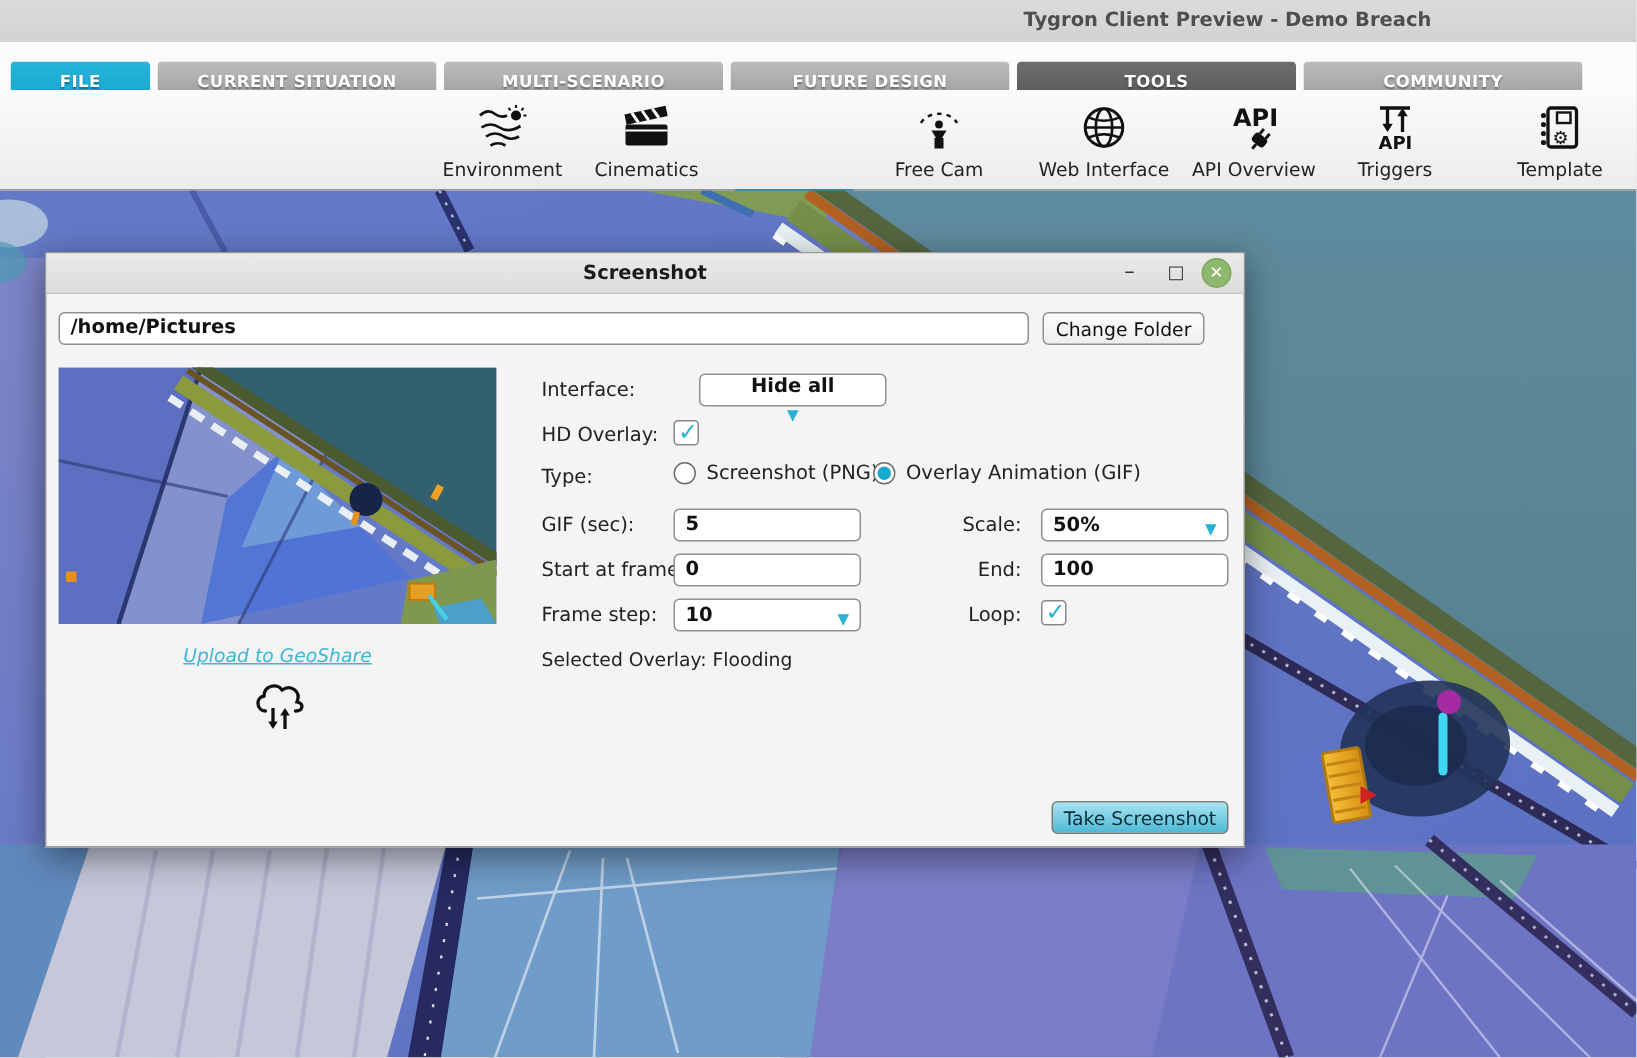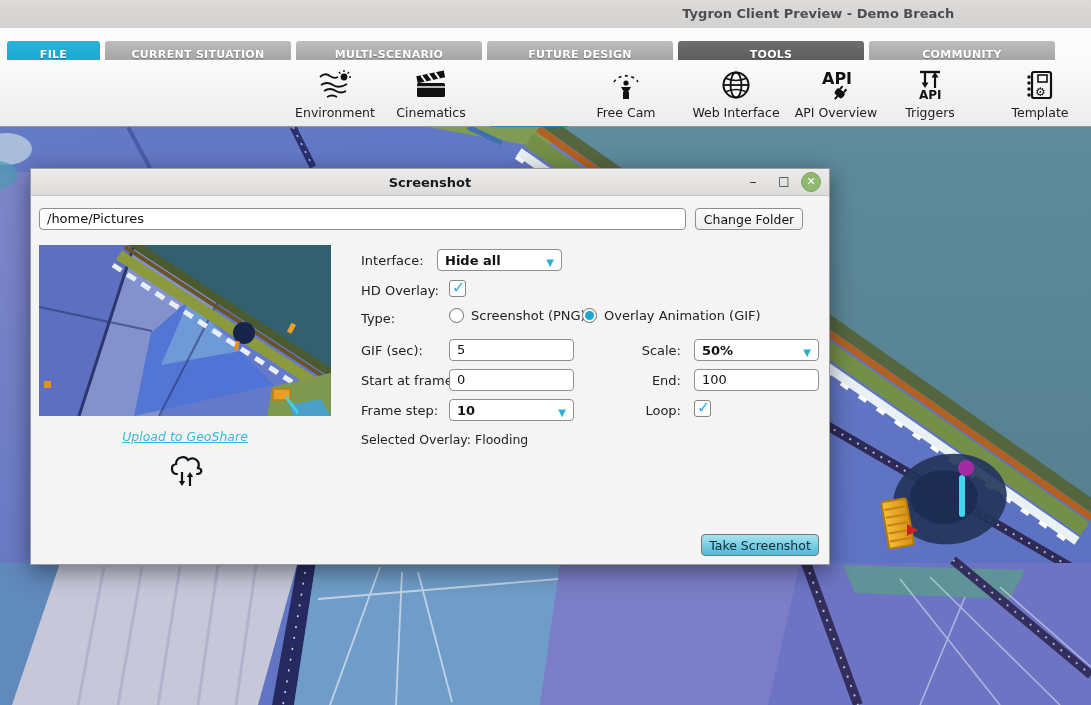--- a/index.html
+++ b/index.html
@@ -56,21 +56,21 @@
     font-size:13px; font-weight:bold; color:#1a1a1a; }
   .dlg-min { position:absolute; top:3px; left:712px; width:20px; height:20px; text-align:center;
     font-size:14px; color:#333; cursor:pointer; line-height:18px; }
   .dlg-max { position:absolute; top:3px; left:743px; width:20px; height:20px; text-align:center;
     font-size:12px; color:#333; cursor:pointer; line-height:19px; }
   .dlg-close { position:absolute; top:3px; left:770px; width:20px; height:20px; border-radius:50%;
     background:#8fb96f; border:1px solid #7da75e; color:#fff; font-size:11px; font-weight:bold;
     text-align:center; line-height:18px; cursor:pointer; }
 
   .textbox { background:#fff; border:1px solid #8f8f8f; border-radius:4px; height:22px;
-    font-size:13px; font-weight:normal; color:#111; padding:2px 7px; white-space:nowrap; overflow:hidden; }
+    font-size:13px; font-weight:bold; color:#111; padding:2px 7px; white-space:nowrap; overflow:hidden; }
   .btn { background:linear-gradient(#fdfdfd,#eeeeee); border:1px solid #8f8f8f; border-radius:4px;
     height:22px; font-size:12.5px; color:#111; display:flex; align-items:center; justify-content:center;
     cursor:pointer; }
   .path-input { position:absolute; left:8px; top:39px; width:647px; }
   .change-folder { position:absolute; left:664px; top:39px; width:108px; }
 
   .preview { position:absolute; left:8px; top:76px; width:292px; height:171px; }
   .geoshare-link { position:absolute; left:8px; top:260px; width:292px; text-align:center;
     font-size:12.5px; color:#3bb7d9; text-decoration:underline; cursor:pointer;font-style:italic; }
   .upload-cloud { position:absolute; left:136px; top:281px; width:38px; height:38px; cursor:pointer; }
@@ -384,21 +384,21 @@
   <div class="geoshare-link">Upload to GeoShare</div>
   <svg class="upload-cloud" viewBox="0 0 38 38">
     <path d="M10 24 c-6 0 -7 -9 -1 -10 c0 -7 9 -9 12 -4 c6 -4 13 1 10 8 c5 1 4 6 -1 6" fill="none" stroke="#111" stroke-width="2.2" stroke-linecap="round"></path>
     <line x1="15" y1="22" x2="15" y2="33" stroke="#111" stroke-width="2.2"></line>
     <polygon points="15,36 11.8,31 18.2,31" fill="#111"></polygon>
     <line x1="23" y1="36" x2="23" y2="25" stroke="#111" stroke-width="2.2"></line>
     <polygon points="23,22 19.8,27 26.2,27" fill="#111"></polygon>
   </svg>
 
   <span class="frm-label" style="left:330px;top:84px;">Interface:</span>
-  <div class="dropdown" style="left:406px;top:80px;">
+  <div class="dropdown" style="left:435px;top:80px;flex-direction:column;">
     <span class="dd-value">Hide all</span>
     <span class="dd-arrow"></span>
   </div>
 
   <span class="frm-label" style="left:330px;top:114px;">HD Overlay:</span>
   <div class="checkbox" style="left:418px;top:111px;" aria-checked="true"></div>
 
   <span class="frm-label" style="left:330px;top:142px;">Type:</span>
   <div class="radio-opt" style="left:418px;top:139px;" aria-checked="false">
     <span class="radio"></span>

